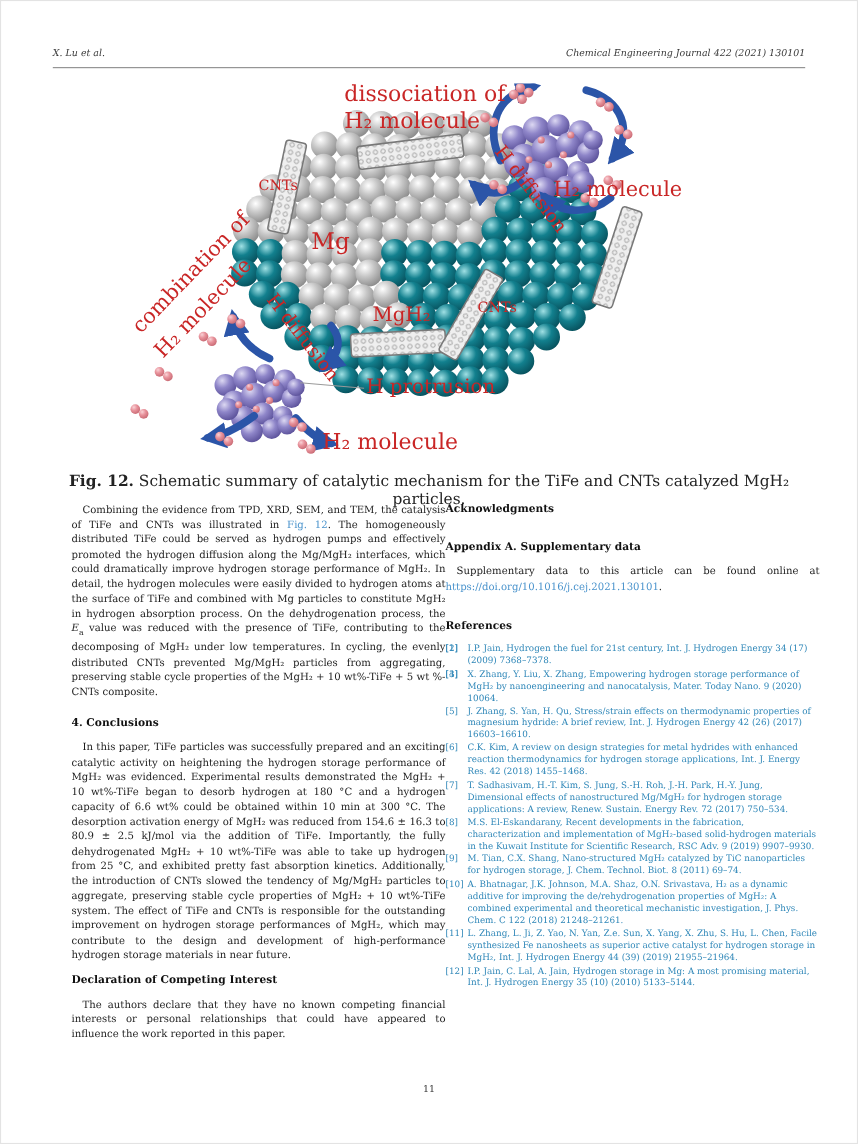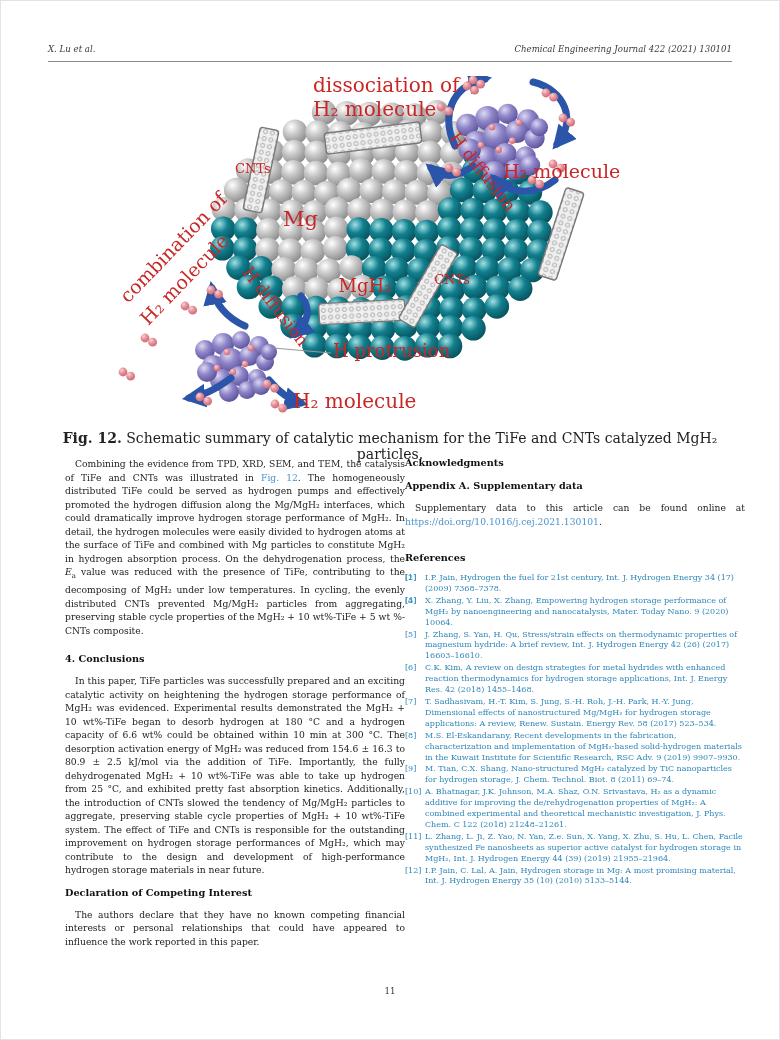--- a/index.html
+++ b/index.html
@@ -363,31 +363,31 @@
   <div class="col">
     <p class="body"><span>Combining the evidence from TPD, XRD, SEM, and TEM, the catalysis of TiFe and CNTs was illustrated in </span><a class="link">Fig. 12</a><span>. The homogeneously distributed TiFe could be served as hydrogen pumps and effectively promoted the hydrogen diffusion along the Mg/MgH₂ interfaces, which could dramatically improve hydrogen storage performance of MgH₂. In detail, the hydrogen molecules were easily divided to hydrogen atoms at the surface of TiFe and combined with Mg particles to constitute MgH₂ in hydrogen absorption process. On the dehydrogenation process, the </span><span class="ea">E</span><sub>a</sub><span> value was reduced with the presence of TiFe, contributing to the decomposing of MgH₂ under low temperatures. In cycling, the evenly distributed CNTs prevented Mg/MgH₂ particles from aggregating, preserving stable cycle properties of the MgH₂ + 10 wt%-TiFe + 5 wt %-CNTs composite.</span></p>
     <div class="h-sec">4. Conclusions</div>
     <p class="body">In this paper, TiFe particles was successfully prepared and an exciting catalytic activity on heightening the hydrogen storage performance of MgH₂ was evidenced. Experimental results demonstrated the MgH₂ + 10 wt%-TiFe began to desorb hydrogen at 180 °C and a hydrogen capacity of 6.6 wt% could be obtained within 10 min at 300 °C. The desorption activation energy of MgH₂ was reduced from 154.6 ± 16.3 to 80.9 ± 2.5 kJ/mol via the addition of TiFe. Importantly, the fully dehydrogenated MgH₂ + 10 wt%-TiFe was able to take up hydrogen from 25 °C, and exhibited pretty fast absorption kinetics. Additionally, the introduction of CNTs slowed the tendency of Mg/MgH₂ particles to aggregate, preserving stable cycle properties of MgH₂ + 10 wt%-TiFe system. The effect of TiFe and CNTs is responsible for the outstanding improvement on hydrogen storage performances of MgH₂, which may contribute to the design and development of high-performance hydrogen storage materials in near future.</p>
     <div class="h-sec" style="margin-top:10px;">Declaration of Competing Interest</div>
     <p class="body">The authors declare that they have no known competing financial interests or personal relationships that could have appeared to influence the work reported in this paper.</p>
   </div>
 
   <div class="col">
     <div class="h-sec h-first">Acknowledgments</div>
-    <div class="h-sec" style="margin-top:12px;">Appendix A.  Supplementary data</div>
+    <div class="h-sec" style="margin-top:24px;">Appendix A.  Supplementary data</div>
     <p class="body"><span>Supplementary data to this article can be found online at </span><a class="link">https://doi.org/10.1016/j.cej.2021.130101</a><span>.</span></p>
     <div class="h-sec" style="margin-top:24px;">References</div>
     <div class="refs">
       <div class="ref"><span class="ref-num">[1]</span></div>
       <div class="ref"><span class="ref-num">[2]</span><span class="ref-text">I.P. Jain, Hydrogen the fuel for 21st century, Int. J. Hydrogen Energy 34 (17) (2009) 7368–7378.</span></div>
       <div class="ref"><span class="ref-num">[3]</span></div>
       <div class="ref"><span class="ref-num">[4]</span><span class="ref-text">X. Zhang, Y. Liu, X. Zhang, Empowering hydrogen storage performance of MgH₂ by nanoengineering and nanocatalysis, Mater. Today Nano. 9 (2020) 10064.</span></div>
       <div class="ref"><span class="ref-num">[5]</span><span class="ref-text">J. Zhang, S. Yan, H. Qu, Stress/strain effects on thermodynamic properties of magnesium hydride: A brief review, Int. J. Hydrogen Energy 42 (26) (2017) 16603–16610.</span></div>
       <div class="ref"><span class="ref-num">[6]</span><span class="ref-text">C.K. Kim, A review on design strategies for metal hydrides with enhanced reaction thermodynamics for hydrogen storage applications, Int. J. Energy Res. 42 (2018) 1455–1468.</span></div>
-      <div class="ref"><span class="ref-num">[7]</span><span class="ref-text">T. Sadhasivam, H.-T. Kim, S. Jung, S.-H. Roh, J.-H. Park, H.-Y. Jung, Dimensional effects of nanostructured Mg/MgH₂ for hydrogen storage applications: A review, Renew. Sustain. Energy Rev. 58 (2017) 523–534.</span></div>
+      <div class="ref"><span class="ref-num">[7]</span><span class="ref-text">T. Sadhasivam, H.-T. Kim, S. Jung, S.-H. Roh, J.-H. Park, H.-Y. Jung, Dimensional effects of nanostructured Mg/MgH₂ for hydrogen storage applications: A review, Renew. Sustain. Energy Rev. 72 (2017) 750–534.</span></div>
       <div class="ref"><span class="ref-num">[8]</span><span class="ref-text">M.S. El-Eskandarany, Recent developments in the fabrication, characterization and implementation of MgH₂-based solid-hydrogen materials in the Kuwait Institute for Scientific Research, RSC Adv. 9 (2019) 9907–9930.</span></div>
       <div class="ref"><span class="ref-num">[9]</span><span class="ref-text">M. Tian, C.X. Shang, Nano-structured MgH₂ catalyzed by TiC nanoparticles for hydrogen storage, J. Chem. Technol. Biot. 8 (2011) 69–74.</span></div>
       <div class="ref"><span class="ref-num">[10]</span><span class="ref-text">A. Bhatnagar, J.K. Johnson, M.A. Shaz, O.N. Srivastava, H₂ as a dynamic additive for improving the de/rehydrogenation properties of MgH₂: A combined experimental and theoretical mechanistic investigation, J. Phys. Chem. C 122 (2018) 21248–21261.</span></div>
       <div class="ref"><span class="ref-num">[11]</span><span class="ref-text">L. Zhang, L. Ji, Z. Yao, N. Yan, Z.e. Sun, X. Yang, X. Zhu, S. Hu, L. Chen, Facile synthesized Fe nanosheets as superior active catalyst for hydrogen storage in MgH₂, Int. J. Hydrogen Energy 44 (39) (2019) 21955–21964.</span></div>
       <div class="ref"><span class="ref-num">[12]</span><span class="ref-text">I.P. Jain, C. Lal, A. Jain, Hydrogen storage in Mg: A most promising material, Int. J. Hydrogen Energy 35 (10) (2010) 5133–5144.</span></div>
     </div>
   </div>
 </div>
 
 <div class="footer">11</div>

